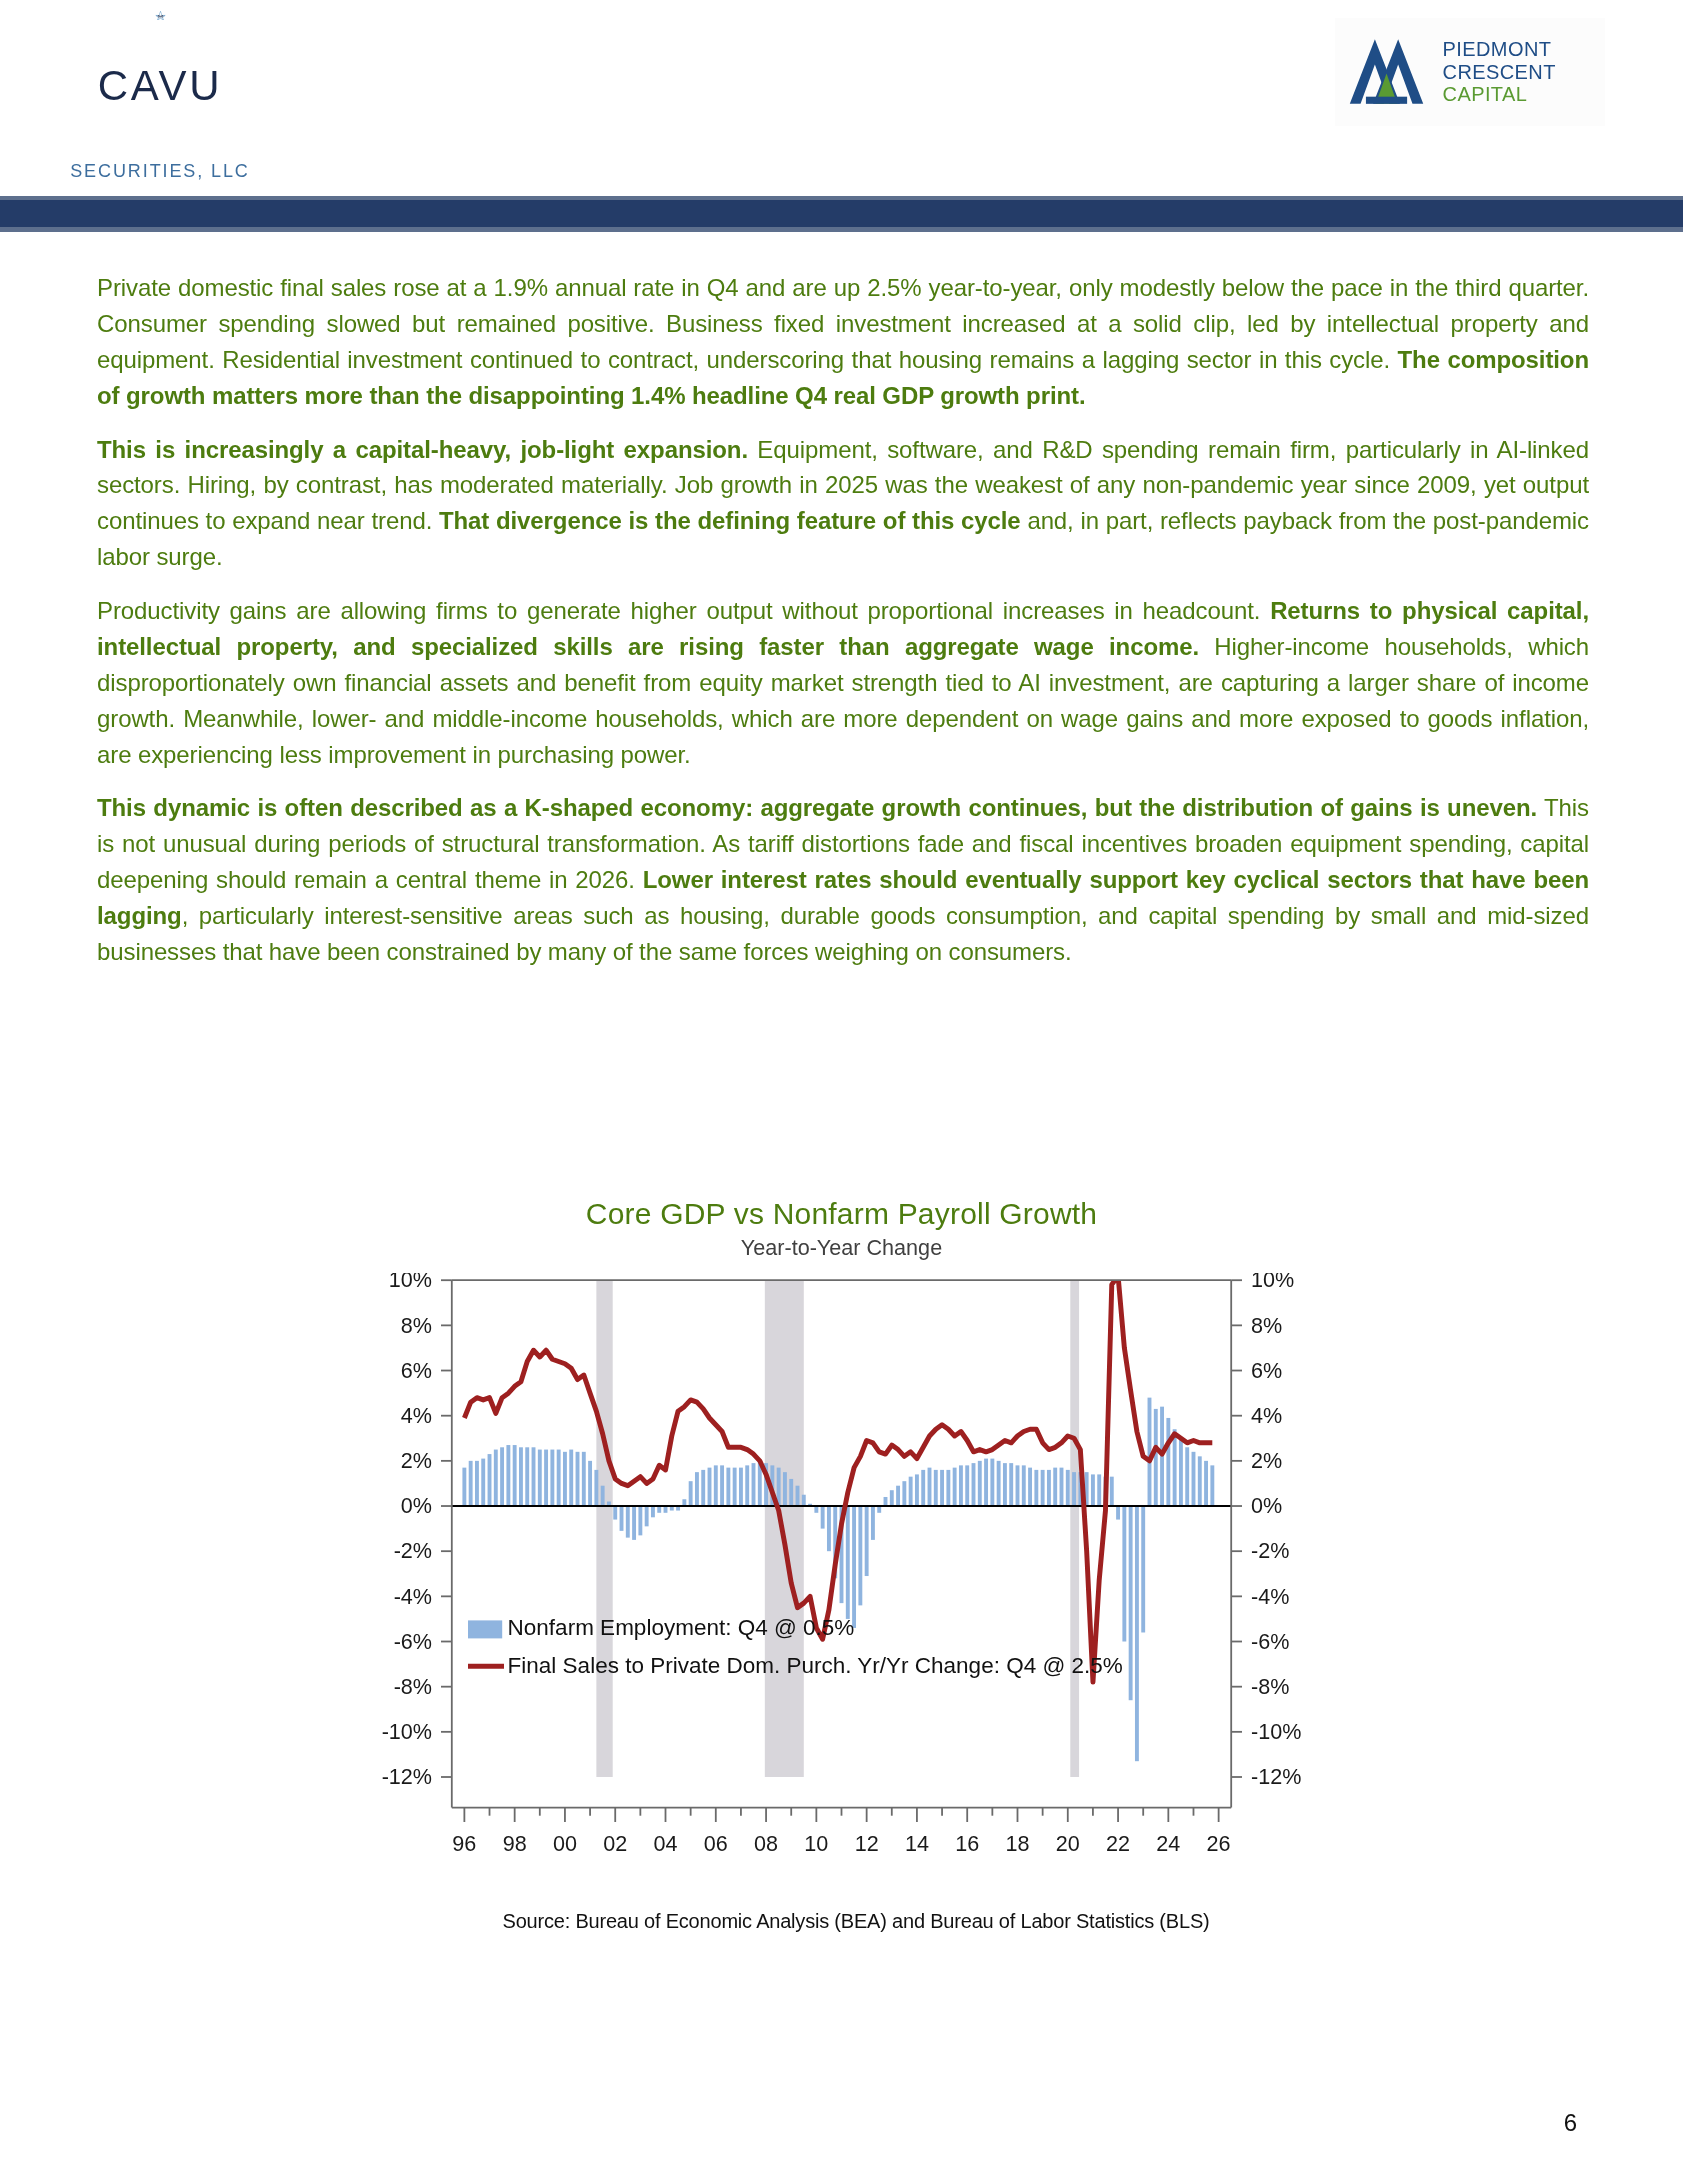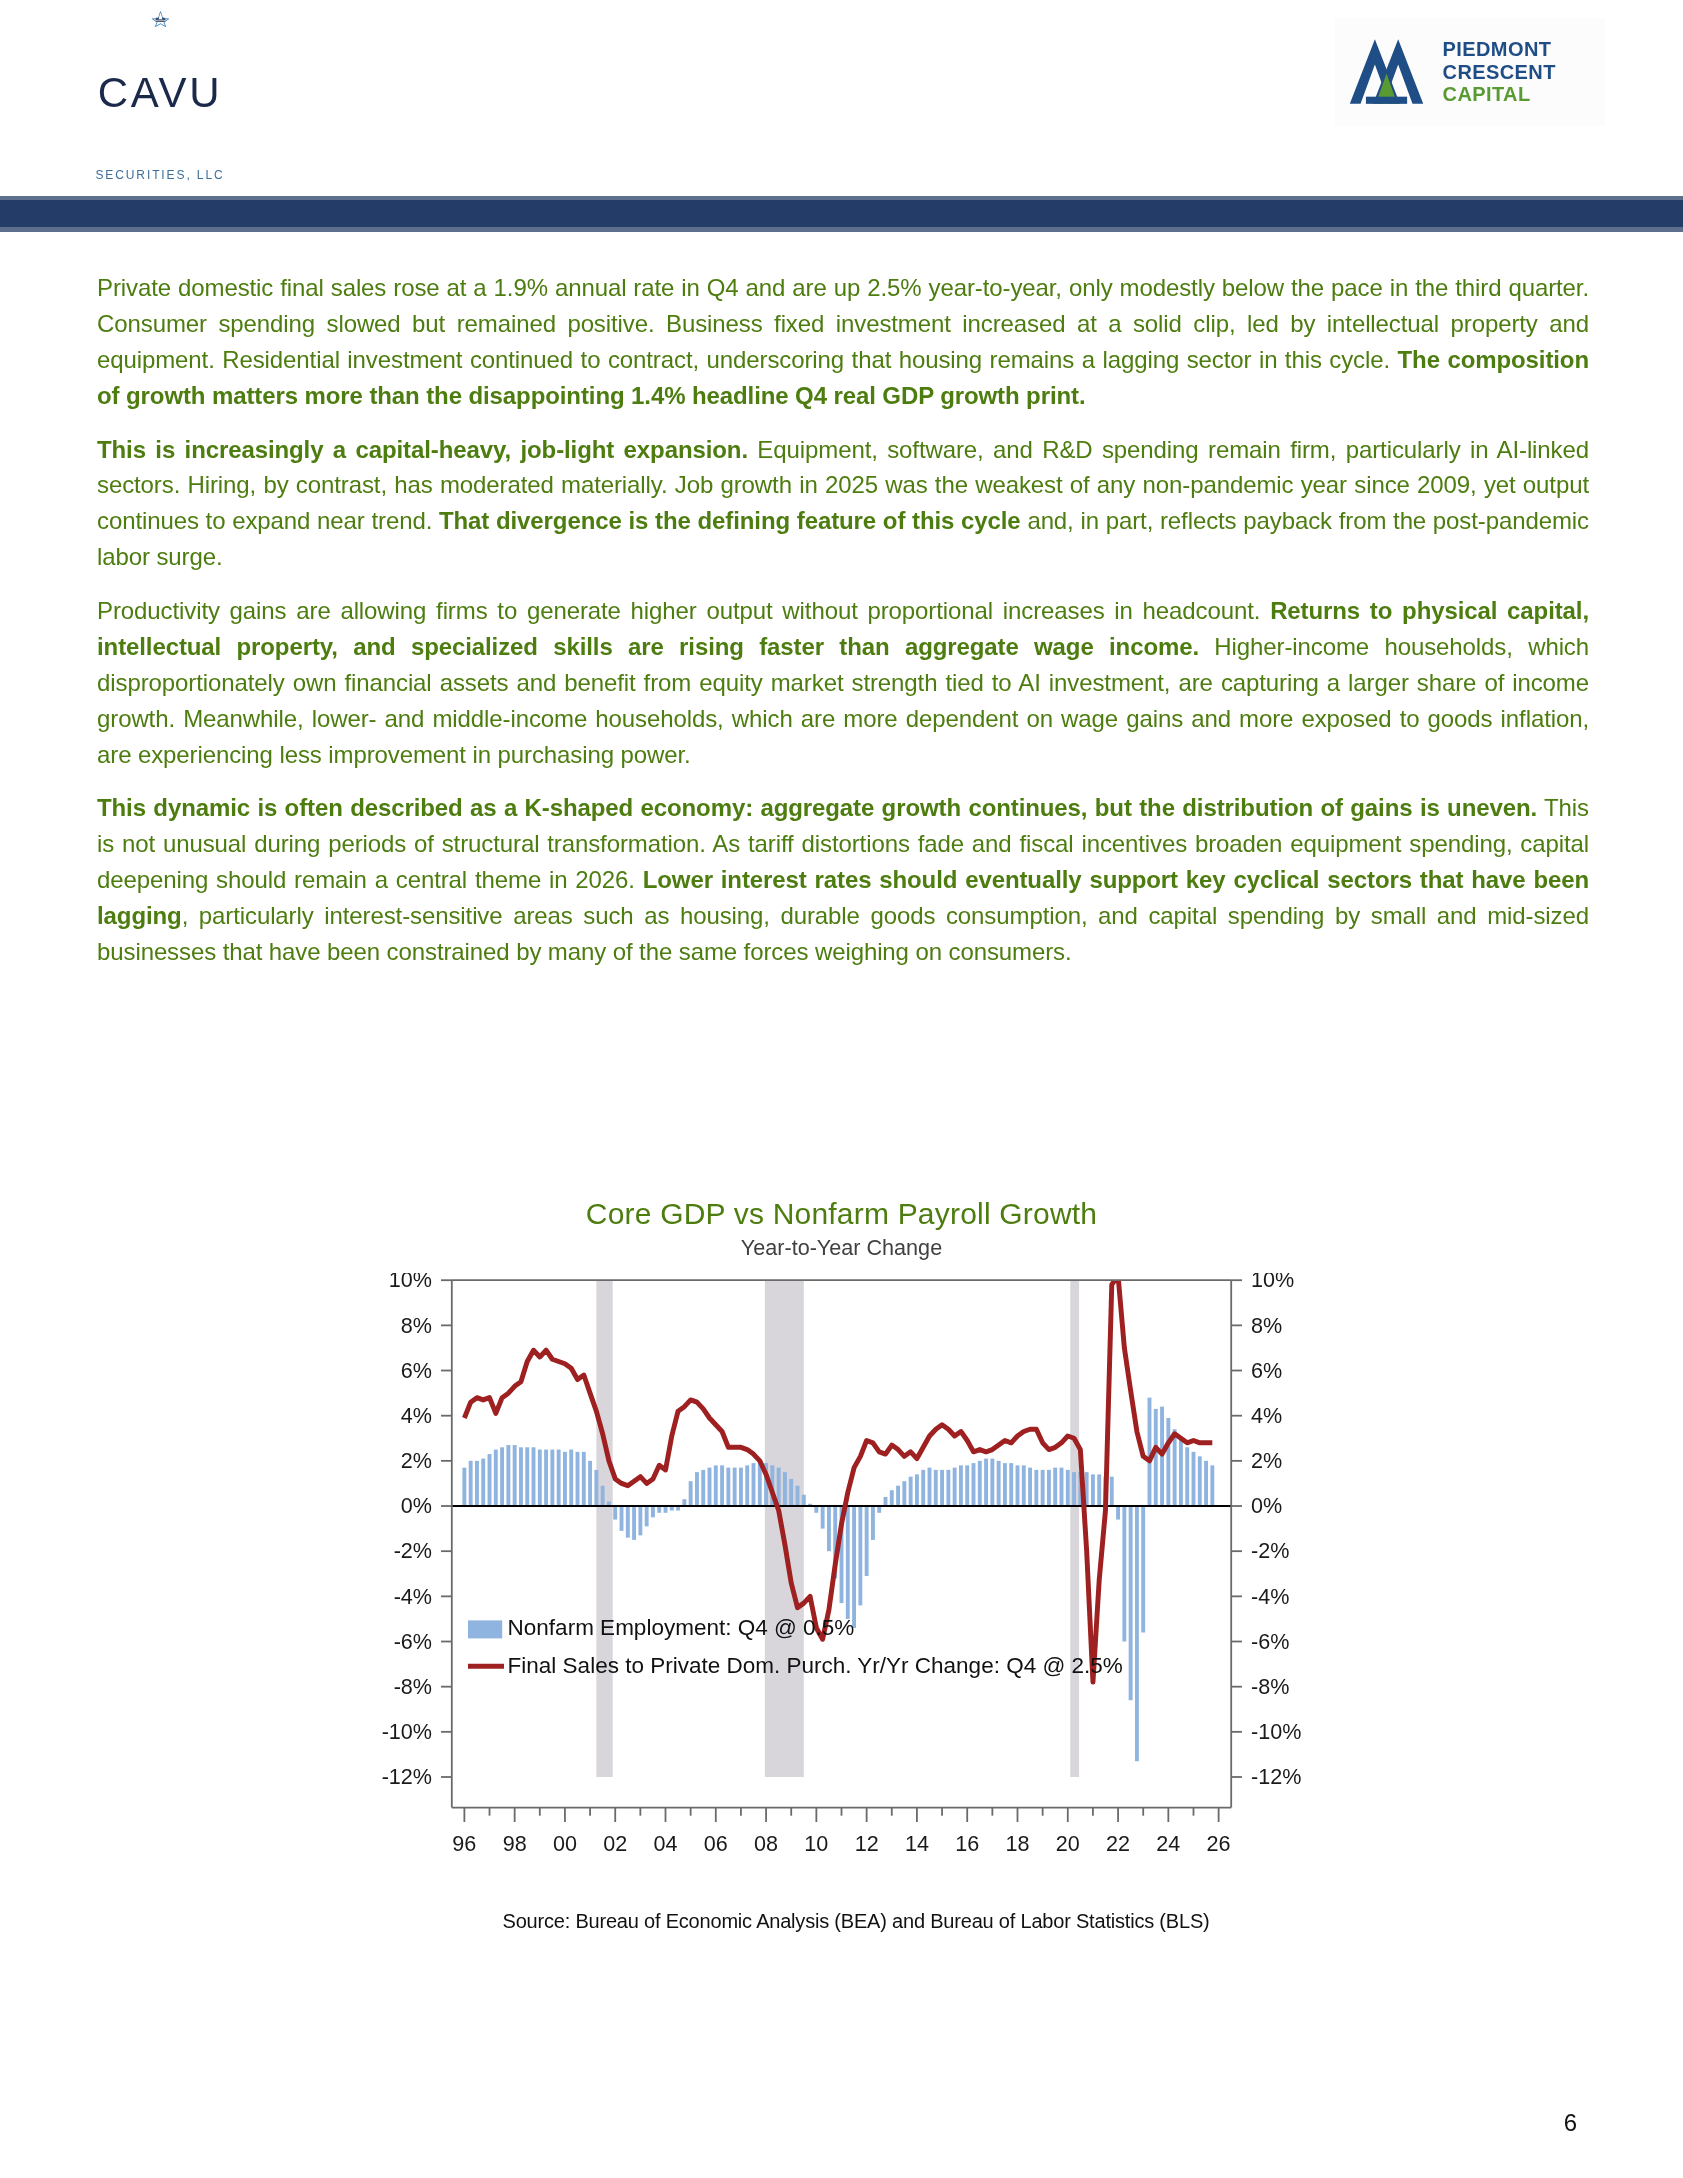--- a/index.html
+++ b/index.html
@@ -36,21 +36,21 @@
     font-family: "Liberation Sans", sans-serif;
     font-size: 42px;
     letter-spacing: 2.7px;
     color: #1b2a4a;
     line-height: 1;
     margin-top: -3.6px;
     font-weight: 400;
   }
   .cavu-sub {
     font-family: "Liberation Sans", sans-serif;
-    font-size: 12px;
+    font-size: 18px;
     letter-spacing: 1.9px;
     color: #3d6e9e;
     margin-top: 6.3px;
   }
 
   .logo-pcc {
     position: absolute;
     left: 1335px;
     top: 18px;
     width: 270px;
@@ -58,21 +58,21 @@
     background: #fcfcfc;
     display: flex;
     align-items: center;
     padding-left: 12.6px;
   }
   .pcc-mark { width: 86px; height: 77px; flex: none; }
   .pcc-text {
     margin-left: 9px;
     line-height: 1.12;
     font-family: "Liberation Sans", sans-serif;
-    font-weight: bold;
+    font-weight: normal;
     font-size: 20px;
     letter-spacing: 0.4px;
   }
   .pcc-1 { color: #1f4d86; }
   .pcc-2 { color: #1f4d86; }
   .pcc-3 { color: #5a9a32; }
 
   .rule-bar {
     position: absolute;
     left: 0;

